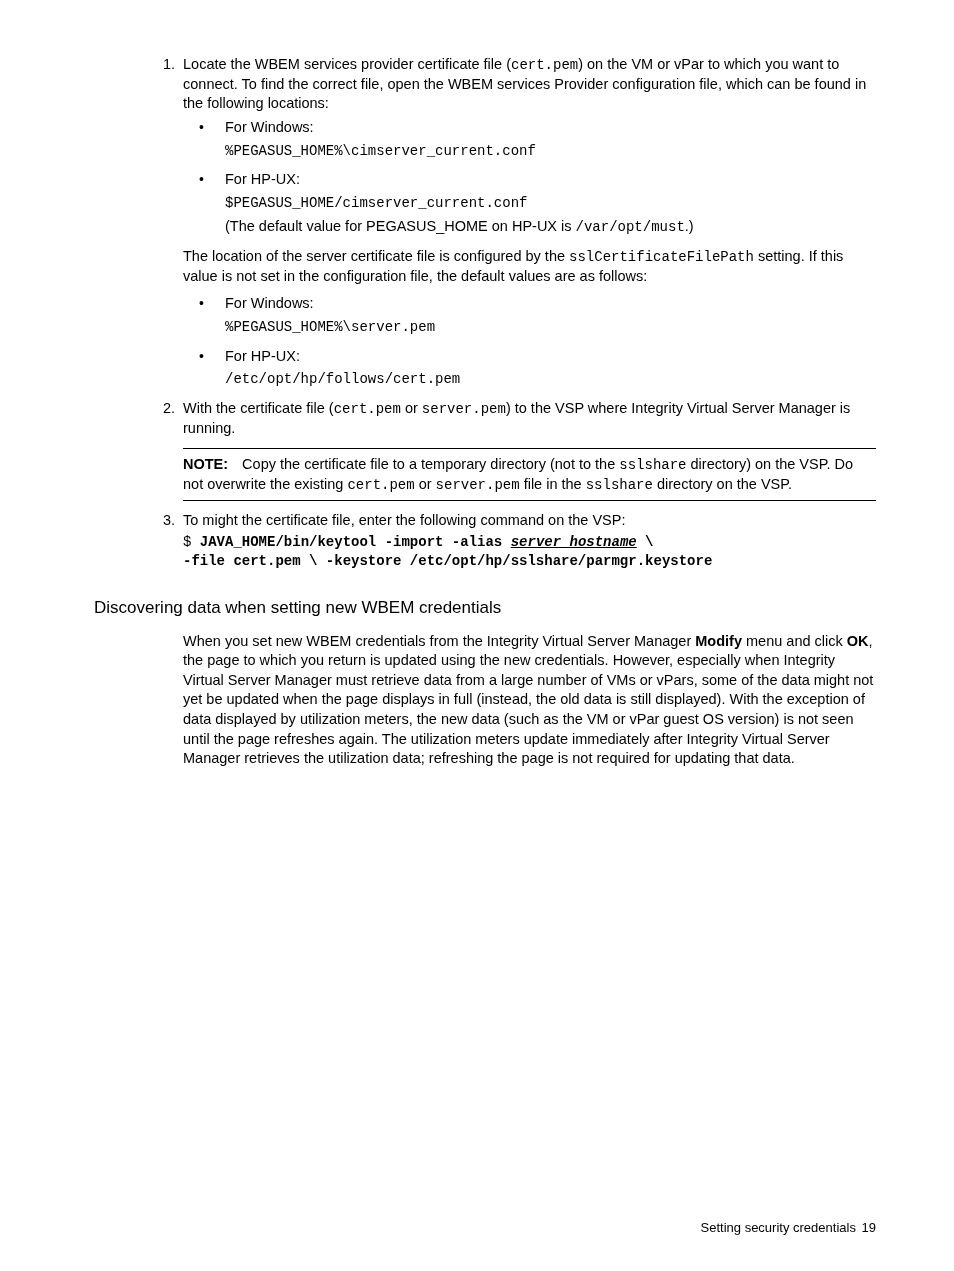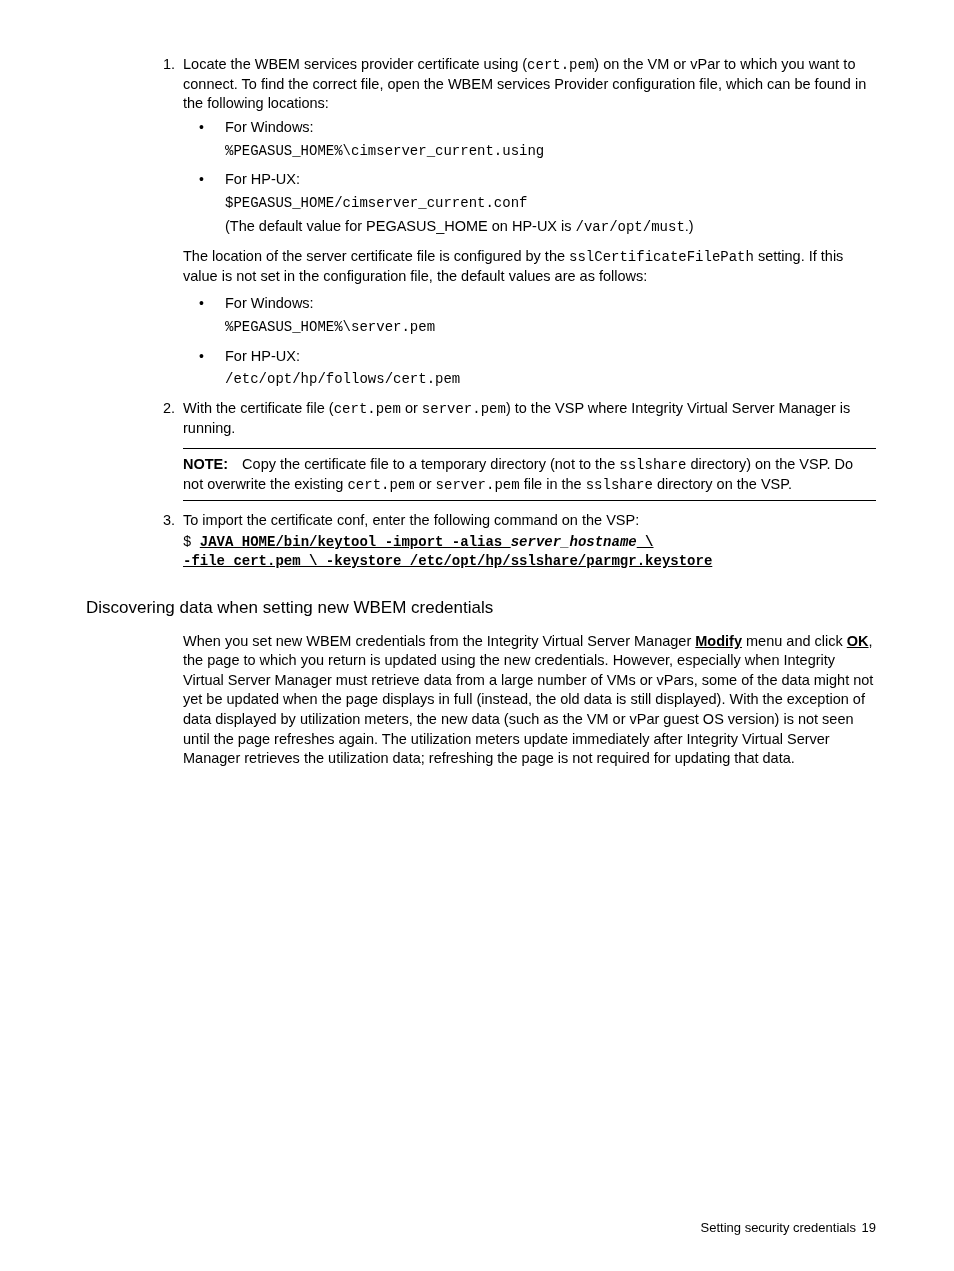--- a/index.html
+++ b/index.html
@@ -15,21 +15,21 @@
     width: 954px;
     height: 1271px;
     position: relative;
     box-sizing: border-box;
     padding: 55px 78px 40px 78px;
   }
   .content {
     margin-left: 105px;
   }
   .section-heading {
-    margin-left: 8px;
+    margin-left: 16px;
     font-size: 17px;
     font-weight: normal;
     margin-top: 26px;
     margin-bottom: 12px;
   }
   ol.numbered {
     list-style: none;
     padding: 0;
     margin: 0;
   }
@@ -65,22 +65,22 @@
   .mono {
     font-family: "Courier New", Courier, monospace;
     font-size: 14px;
   }
   .codeblock {
     font-family: "Courier New", Courier, monospace;
     font-size: 14px;
     margin: 4px 0 4px 0;
     white-space: pre;
   }
-  .bold { font-weight: bold; text-decoration: underline; }
-  .bolditalic { font-weight: bold; font-style: italic; }
+  .bold { font-weight: bold; }
+  .bolditalic { font-weight: bold; font-style: italic; text-decoration: underline; }
   .para {
     margin-top: 8px;
     margin-bottom: 8px;
   }
   .note-box {
     border-top: 1px solid #000;
     border-bottom: 1px solid #000;
     padding: 6px 0;
     margin: 9px 0;
   }
@@ -108,27 +108,27 @@
 <body>
 
 <div class="page">
   <div class="content">
 
     <ol class="numbered">
 
       <li>
         <span class="num">1.</span>
         <span>
-          <span>Locate the WBEM services provider certificate using (</span><span class="mono">cert.pem</span><span>) on the VM or vPar to which you want to connect. To find the correct file, open the WBEM services Provider configuration file, which can be found in the following locations:</span>
+          <span>Locate the WBEM services provider certificate file (</span><span class="mono">cert.pem</span><span>) on the VM or vPar to which you want to connect. To find the correct file, open the WBEM services Provider configuration file, which can be found in the following locations:</span>
         </span>
 
         <ul class="bullets">
           <li>
             <div>For Windows:</div>
-            <div class="codeblock">%PEGASUS_HOME%\cimserver_current.using</div>
+            <div class="codeblock">%PEGASUS_HOME%\cimserver_current.conf</div>
           </li>
           <li>
             <div>For HP-UX:</div>
             <div class="codeblock">$PEGASUS_HOME/cimserver_current.conf</div>
             <div>
               <span>(The default value for PEGASUS_HOME on HP-UX is </span><span class="mono">/var/opt/must</span><span>.)</span>
             </div>
           </li>
         </ul>
 
@@ -154,21 +154,21 @@
           <span>With the certificate file (</span><span class="mono">cert.pem</span><span> or </span><span class="mono">server.pem</span><span>) to the VSP where Integrity Virtual Server Manager is running.</span>
         </span>
 
         <div class="note-box">
           <span class="note-label">NOTE:</span><span>Copy the certificate file to a temporary directory (not to the </span><span class="mono">sslshare</span><span> directory) on the VSP. Do not overwrite the existing </span><span class="mono">cert.pem</span><span> or </span><span class="mono">server.pem</span><span> file in the </span><span class="mono">sslshare</span><span> directory on the VSP.</span>
         </div>
       </li>
 
       <li>
         <span class="num">3.</span>
-        <span>To import the certificate conf, enter the following command on the VSP:</span>
+        <span>To might the certificate file, enter the following command on the VSP:</span>
         <div class="cmd"><span>$ </span><span class="bold">JAVA_HOME/bin/keytool -import -alias </span><span class="bolditalic">server_hostname</span><span class="bold"> \</span>
 <span class="bold">-file cert.pem \ -keystore /etc/opt/hp/sslshare/parmgr.keystore</span></div>
       </li>
 
     </ol>
   </div>
 
   <div class="section-heading">Discovering data when setting new WBEM credentials</div>
 
   <div class="content">

